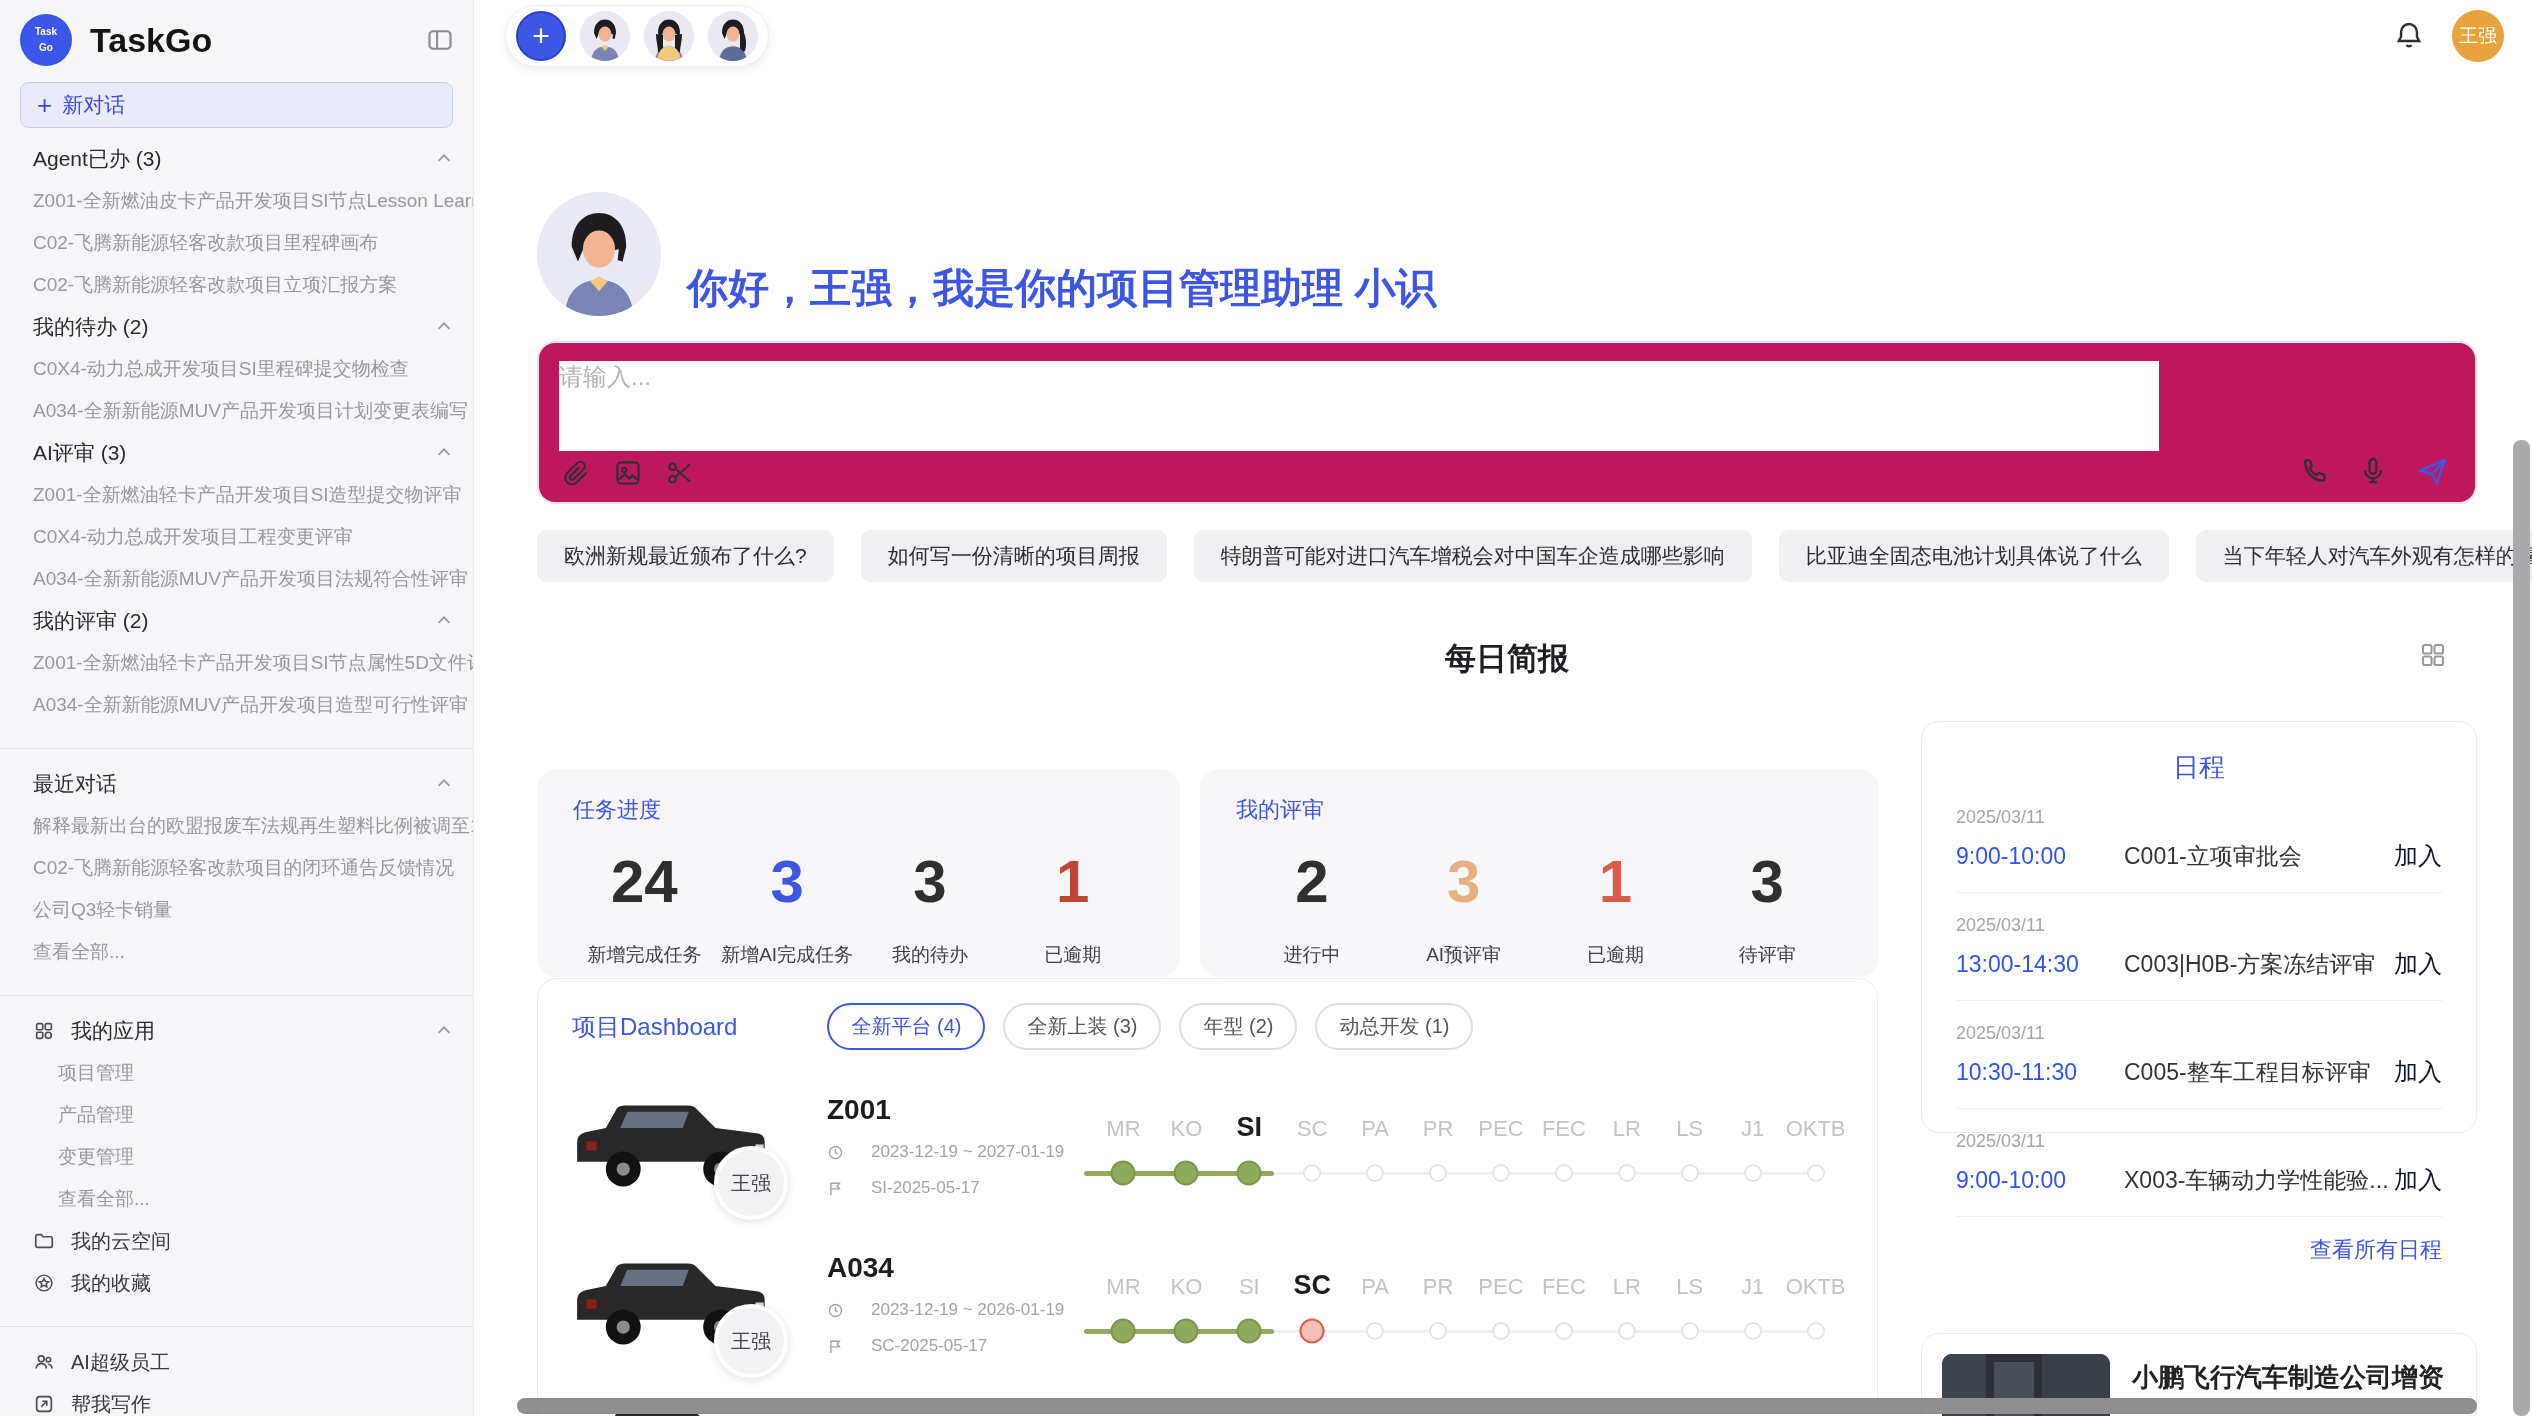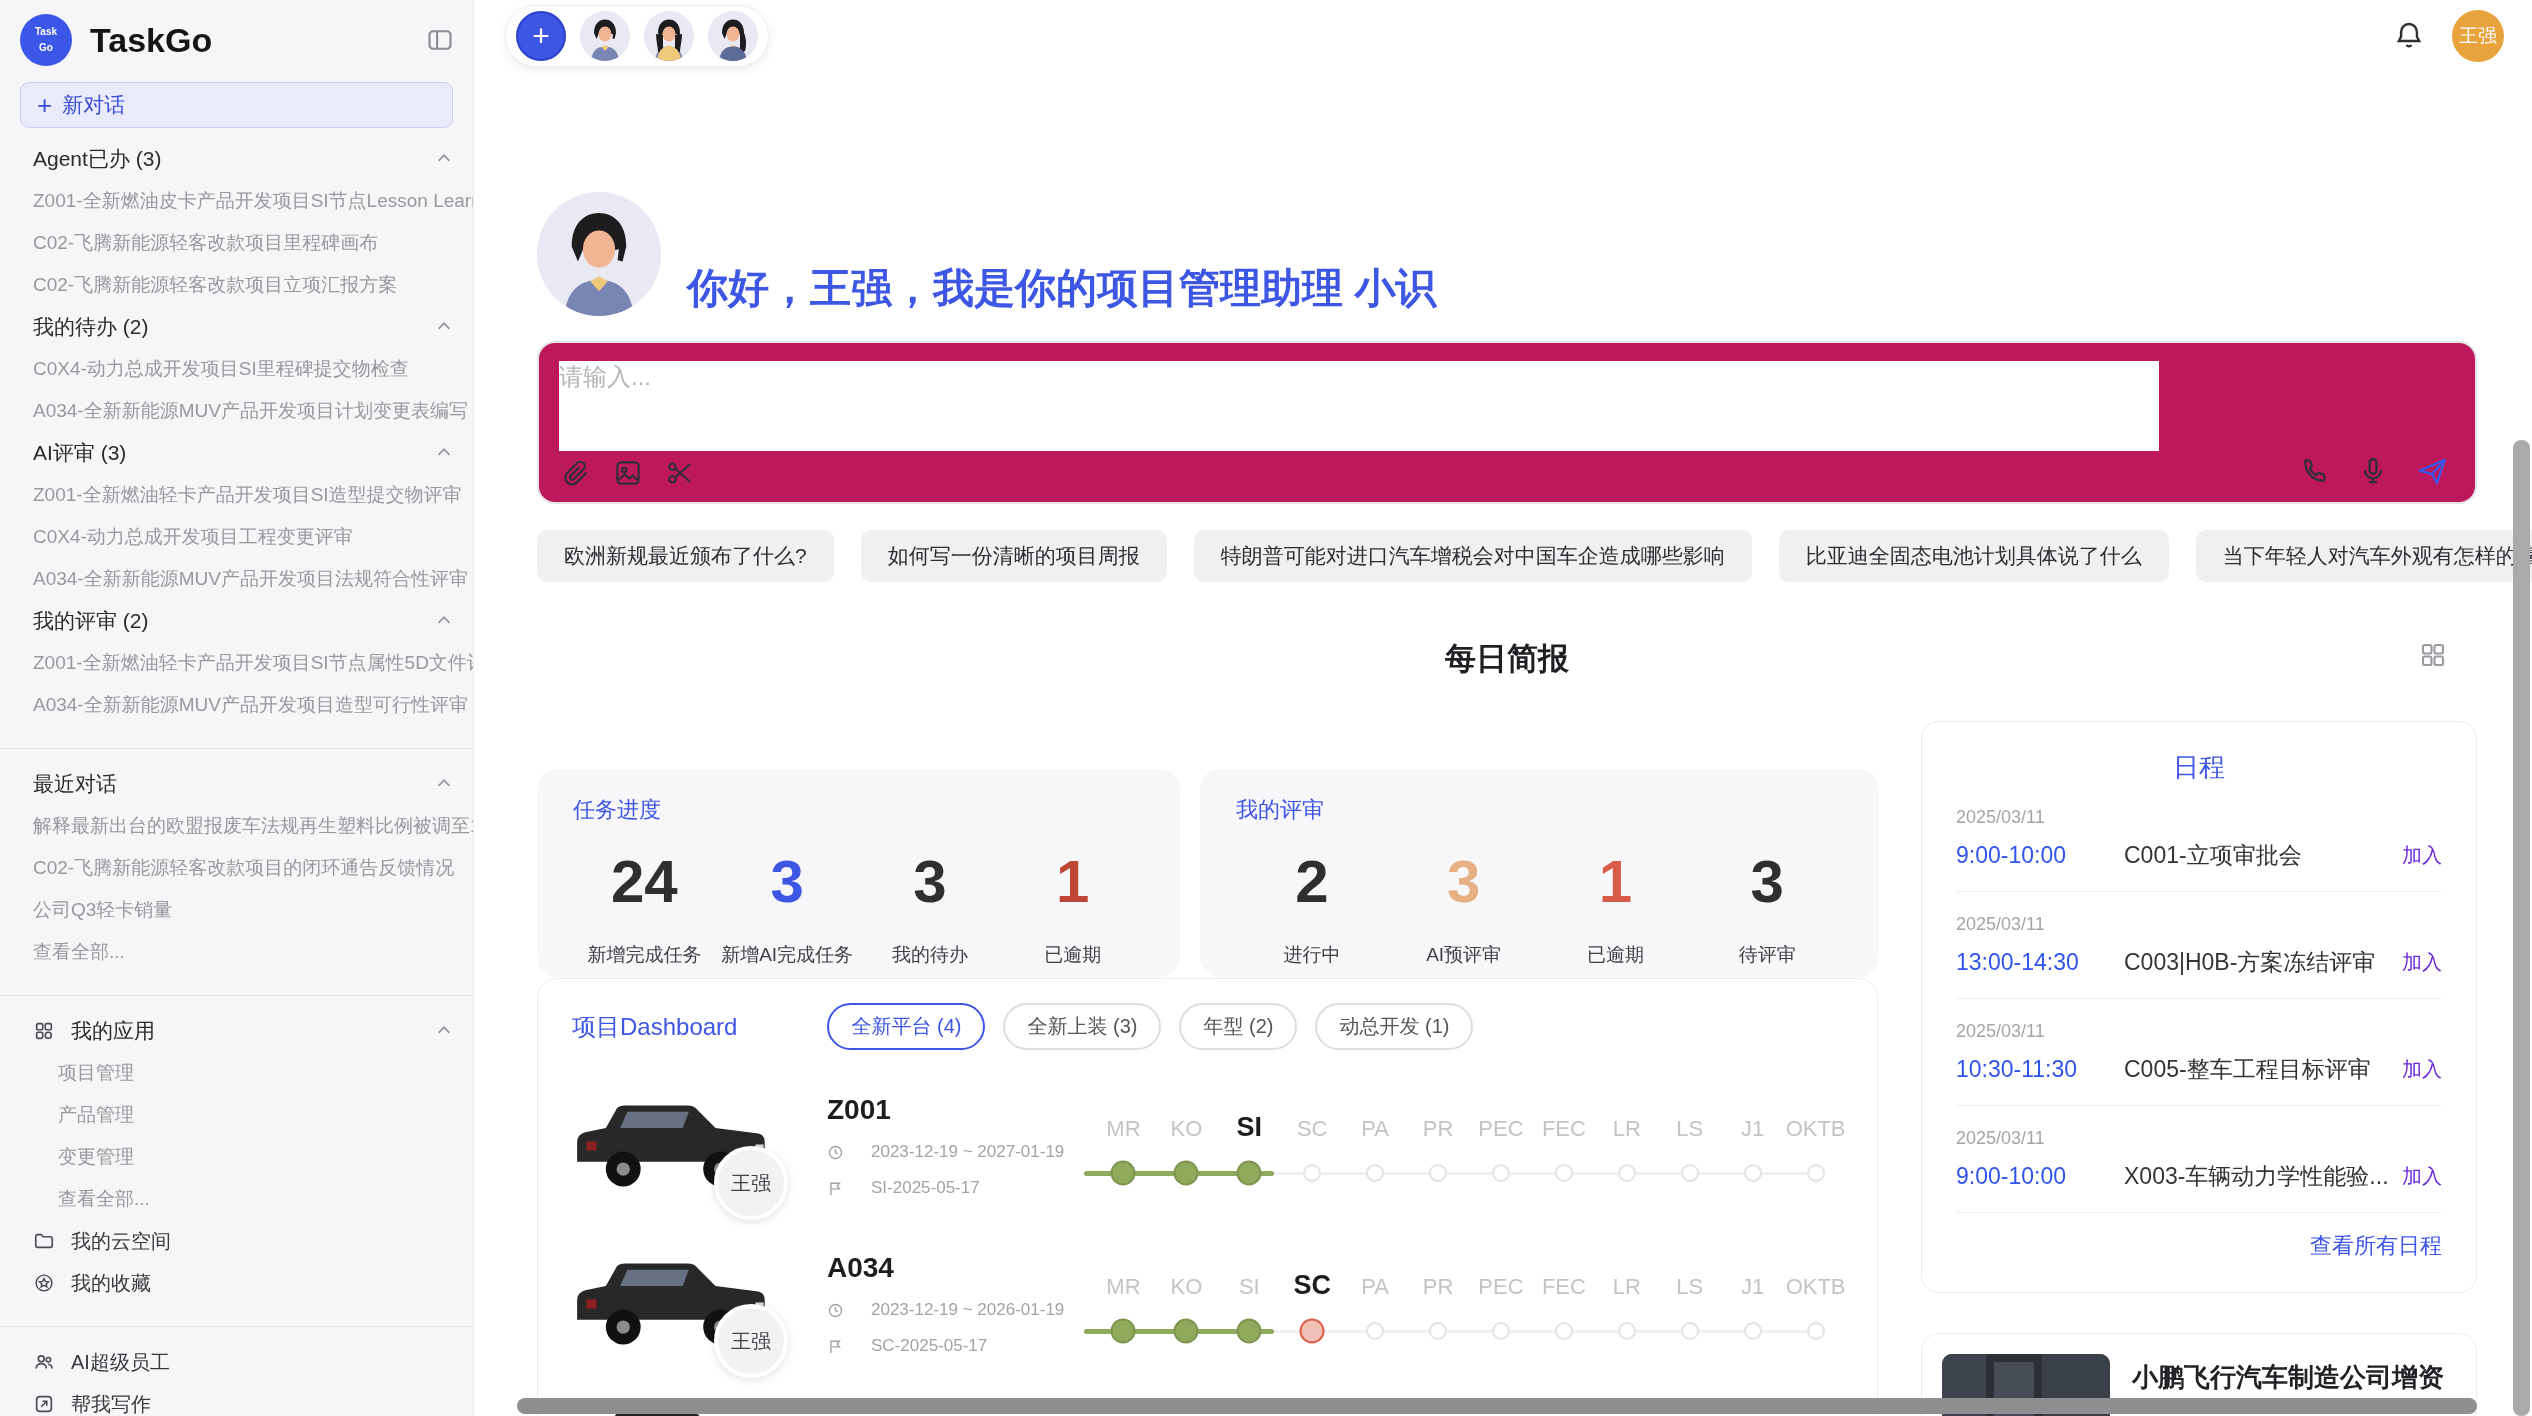--- a/index.html
+++ b/index.html
@@ -97,30 +97,30 @@
   .ms-done  { position:absolute; left:-8px; top:83px; height:5px; background:#8fa95d; border-radius:3px; }
   .ms-cols { position:absolute; inset:0; display:flex; }
   .ms-col { flex:1; text-align:center; position:relative; }
   .ms-lab { font-size:22px; color:#c3c3c8; display:inline-block; margin-top:28px; }
   .ms-lab.active { font-size:27px; font-weight:bold; color:#1d1d20; margin-top:24px; }
   .ms-dot { position:absolute; left:50%; top:85px; transform:translate(-50%,-50%);
     width:18px; height:18px; border-radius:50%; background:#fff; border:2px solid #e3e3e6; }
   .ms-dot.done { width:25px; height:25px; background:#8fa95d; border:2px solid #7d954d; }
   .ms-dot.overdue { width:25px; height:25px; background:#f3c0b8; border:2px solid #df5a49; }
 
-  .sched-card { position:absolute; left:1447px; top:721px; width:556px; height:572px;
+  .sched-card { position:absolute; left:1447px; top:721px; width:556px; height:412px;
     background:#fff; border:1px solid #ececef; border-radius:18px; padding:28px 34px 0 34px; }
   .sched-title { text-align:center; font-size:26px; color:#3d56e4; }
   .ev { padding:22px 0 20px 0; border-bottom:1px solid #efeff2; }
   .ev:last-of-type { border-bottom:none; }
   .ev-date { font-size:18px; color:#a4a4aa; }
   .ev-row { display:flex; align-items:center; margin-top:12px; }
   .ev-time { width:168px; font-size:23px; color:#2f54eb; flex:none; }
   .ev-name { flex:1; font-size:23px; color:#333338; white-space:nowrap; overflow:hidden; }
-  .ev-join { font-size:20px; color:#6d28d9; flex:none; }
+  .ev-join { font-size:24px; color:#0f172a; flex:none; }
   .sched-all { text-align:right; font-size:22px; color:#3d56e4; padding:18px 0; }
 
   .news-card { position:absolute; left:1447px; top:1333px; width:556px; height:160px;
     background:#fff; border:1px solid #ececef; border-radius:18px; padding:20px; display:flex; gap:22px; }
   .news-img { width:168px; height:112px; border-radius:10px; overflow:hidden; flex:none; }
   .news-title { font-size:26px; font-weight:bold; color:#222226; margin-top:6px; }
 
   .hscroll { position:absolute; left:43px; top:1398px; width:1960px; height:16px; border-radius:8px;
     background:#8f8f92; z-index:9; }
   .vscroll { position:absolute; right:2px; top:440px; width:17px; height:976px; border-radius:8px;

